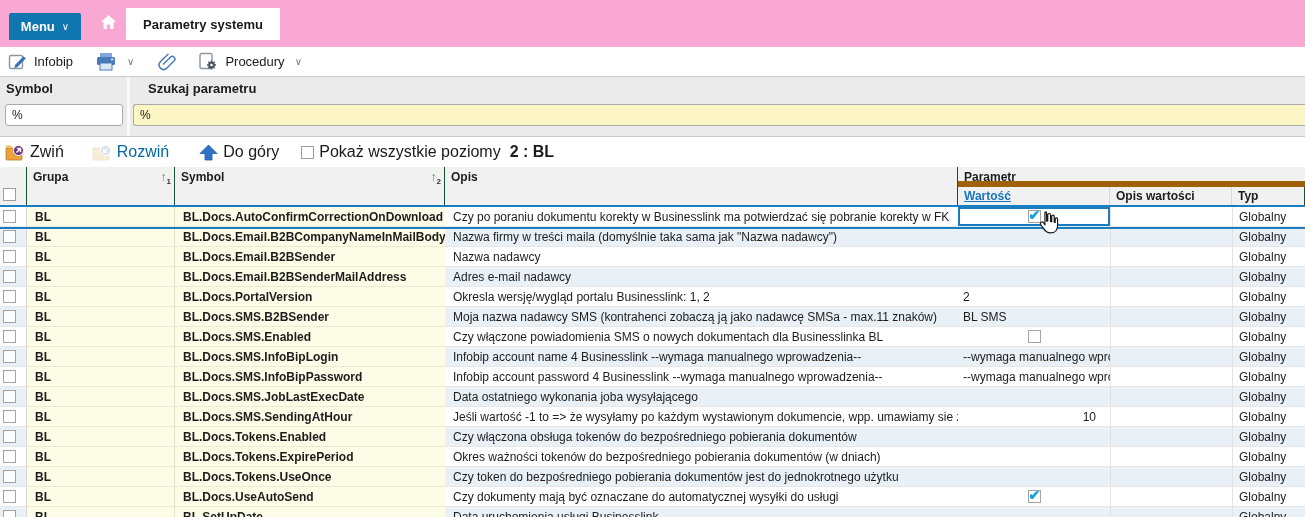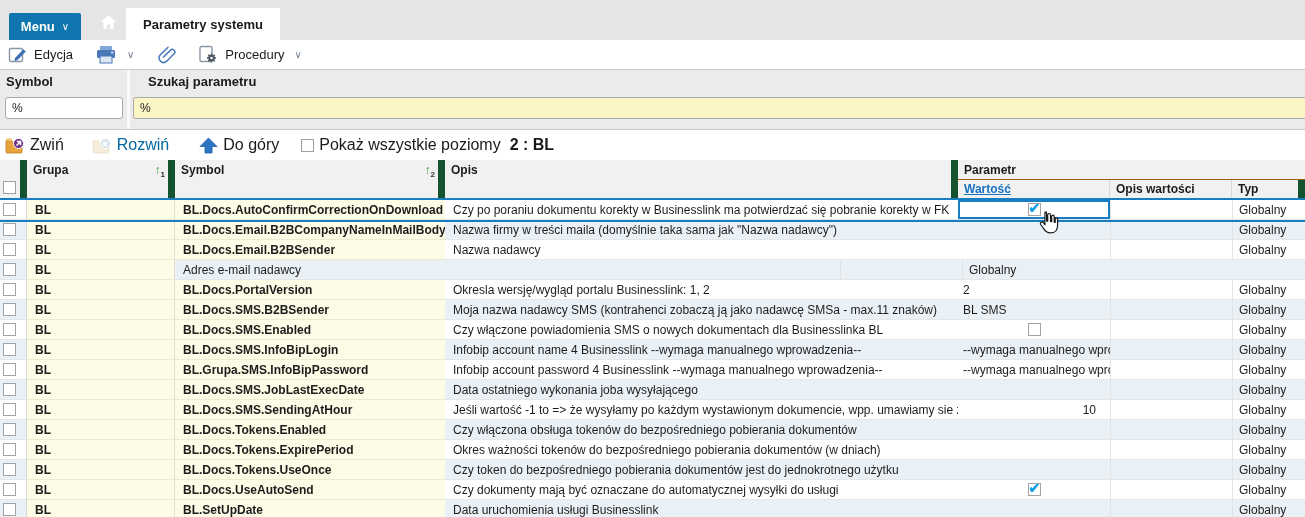--- a/index.html
+++ b/index.html
@@ -1,21 +1,21 @@
 <!DOCTYPE html>
 <html><head>
 <meta charset="utf-8">
 <style>
   * { box-sizing: border-box; margin: 0; padding: 0; }
   html,body { background:#fff; }
   body { font-family: "Liberation Sans", sans-serif; }
   #app { position:relative; width:1305px; height:517px; overflow:hidden; background:#fff; }
 
   
-  .topbar { position:relative; height:40px; background:#e5e5e5; }
+  .topbar { position:relative; height:47px; background:#f9a8d4; }
   .menu-btn { position:absolute; left:9px; top:13px; height:27px; width:72px;
     background:#0f76b0; color:#fff; font-size:13px; font-weight:bold;
     display:flex; align-items:center; justify-content:center; gap:7px;
     border-radius:2px 2px 0 0; cursor:pointer; }
   .menu-btn .chev { font-size:10px; font-weight:normal; }
   .home { position:absolute; left:93px; top:9px; width:30px; height:26px;
     display:flex; align-items:center; justify-content:center; cursor:pointer; }
   .tab { position:absolute; left:126px; top:8px; height:32px; background:#fff;
     color:#1a1a1a; font-size:13px; font-weight:bold; display:flex; align-items:center;
     padding:0 17px; }
@@ -45,29 +45,29 @@
     font-size:16px; color:#1a1a1a; padding-left:5px; }
   .t2-item { display:flex; align-items:center; gap:5px; cursor:pointer; }
   .t2-item.disabled { color:#0369a1; cursor:default; }
   .t2-item.disabled svg { opacity:.38; }
   .cbx { width:13px; height:13px; border:1px solid #9f9f9f; background:#fff; display:inline-block; }
   .levels-val { font-weight:bold; margin-left:4px; }
 
   
   .grid { position:relative; font-size:12px; color:#1c1c1c; }
   .hdr { display:flex; height:40px; background:#f1f1f1; border-bottom:1px solid #bdbdbd; }
-  .hcell { position:relative; border-right:7px solid #14532d; padding:3px 4px 0 6px;
+  .hcell { position:relative; border-right:1px solid #14532d; padding:3px 4px 0 6px;
     font-weight:bold; overflow:hidden; white-space:nowrap; }
   .h-check { width:27px; padding:0; display:flex; align-items:flex-end; justify-content:flex-start; }
   .h-check .cbx { margin:0 0 5px 3px; }
   .h-grupa { width:148px; }
   .h-symbol { width:270px; }
   .h-opis { width:513px; }
   .h-right { flex:1; display:flex; flex-direction:column; border-right:none; padding:0; }
-  .h-param { height:20px; border-bottom:1px solid #a16207; padding:3px 4px 0 6px; font-weight:bold; }
+  .h-param { height:20px; border-bottom:6px solid #a16207; padding:3px 4px 0 6px; font-weight:bold; }
   .h-sub { flex:1; display:flex; }
   .h-wart { width:152px; padding:2px 4px 0 6px; color:#1873c3; text-decoration:underline; border-right:1px solid #d7d7d7; }
   .h-opisw { width:122px; padding:2px 4px 0 6px; border-right:1px solid #d7d7d7; }
   .h-typ { flex:1; padding:2px 4px 0 6px; }
   .sort { position:absolute; right:3px; top:3px; color:#2e9e3c; font-weight:bold; font-size:12px; }
   .sort sub { color:#333; font-size:8px; font-weight:bold; }
 
   .t-row { display:flex; height:20px; position:relative; }
   .cell { height:20px; overflow:hidden; white-space:nowrap; display:flex; align-items:center;
     border-bottom:1px solid #e6e6e6; }
@@ -112,21 +112,21 @@
       <span>Parametry systemu</span>
     </div>
   </div>
 
   <div class="toolbar1">
     <div class="tb-item">
       <svg width="20" height="18" viewBox="0 0 20 18">
         <rect x="1.5" y="2.5" width="13" height="13" rx="1.5" fill="none" stroke="#8a97a5" stroke-width="1.4"></rect>
         <path d="M7 12 L15.5 3.2 L17.8 5.5 L9.3 14.2 L6.4 14.9 Z" fill="#3f6fb5"></path>
       </svg>
-      <span>Edycja</span>
+      <span>Infobip</span>
     </div>
     <div class="tb-gap"></div>
     <div class="tb-item">
       <svg width="22" height="19" viewBox="0 0 22 19">
         <rect x="5" y="1" width="12" height="4" fill="#7fa8d9"></rect>
         <rect x="2" y="5" width="18" height="8" rx="1.5" fill="#4a79ba"></rect>
         <rect x="5" y="11" width="12" height="7" fill="#dce7f4" stroke="#4a79ba" stroke-width="1"></rect>
         <rect x="16.2" y="6.5" width="2" height="2" fill="#dce7f4"></rect>
       </svg>
       <span class="chev-sm">∨</span>
@@ -260,20 +260,21 @@
           <div class="cell c-opis">Nazwa nadawcy</div>
           <div class="cell c-wartosc"></div>
           <div class="cell c-opisw"></div>
           <div class="cell c-typ">Globalny</div>
         </div>
         <div class="t-row alt">
           <div class="cell c-check">
             <span class="cb"></span>
           </div>
           <div class="cell c-grupa">BL</div>
+          <div class="cell c-symbol">BL.Docs.Email.B2BSenderMailAddress</div>
           <div class="cell c-opis">Adres e-mail nadawcy</div>
           <div class="cell c-wartosc"></div>
           <div class="cell c-opisw"></div>
           <div class="cell c-typ">Globalny</div>
         </div>
         <div class="t-row">
           <div class="cell c-check">
             <span class="cb"></span>
           </div>
           <div class="cell c-grupa">BL</div>
@@ -316,21 +317,21 @@
           <div class="cell c-opis">Infobip account name 4 Businesslink --wymaga manualnego wprowadzenia--</div>
           <div class="cell c-wartosc">--wymaga manualnego wprowadzenia--</div>
           <div class="cell c-opisw"></div>
           <div class="cell c-typ">Globalny</div>
         </div>
         <div class="t-row">
           <div class="cell c-check">
             <span class="cb"></span>
           </div>
           <div class="cell c-grupa">BL</div>
-          <div class="cell c-symbol">BL.Grupa.SMS.InfoBipPassword</div>
+          <div class="cell c-symbol">BL.Docs.SMS.InfoBipPassword</div>
           <div class="cell c-opis">Infobip account password 4 Businesslink --wymaga manualnego wprowadzenia--</div>
           <div class="cell c-wartosc">--wymaga manualnego wprowadzenia--</div>
           <div class="cell c-opisw"></div>
           <div class="cell c-typ">Globalny</div>
         </div>
         <div class="t-row alt">
           <div class="cell c-check">
             <span class="cb"></span>
           </div>
           <div class="cell c-grupa">BL</div>

